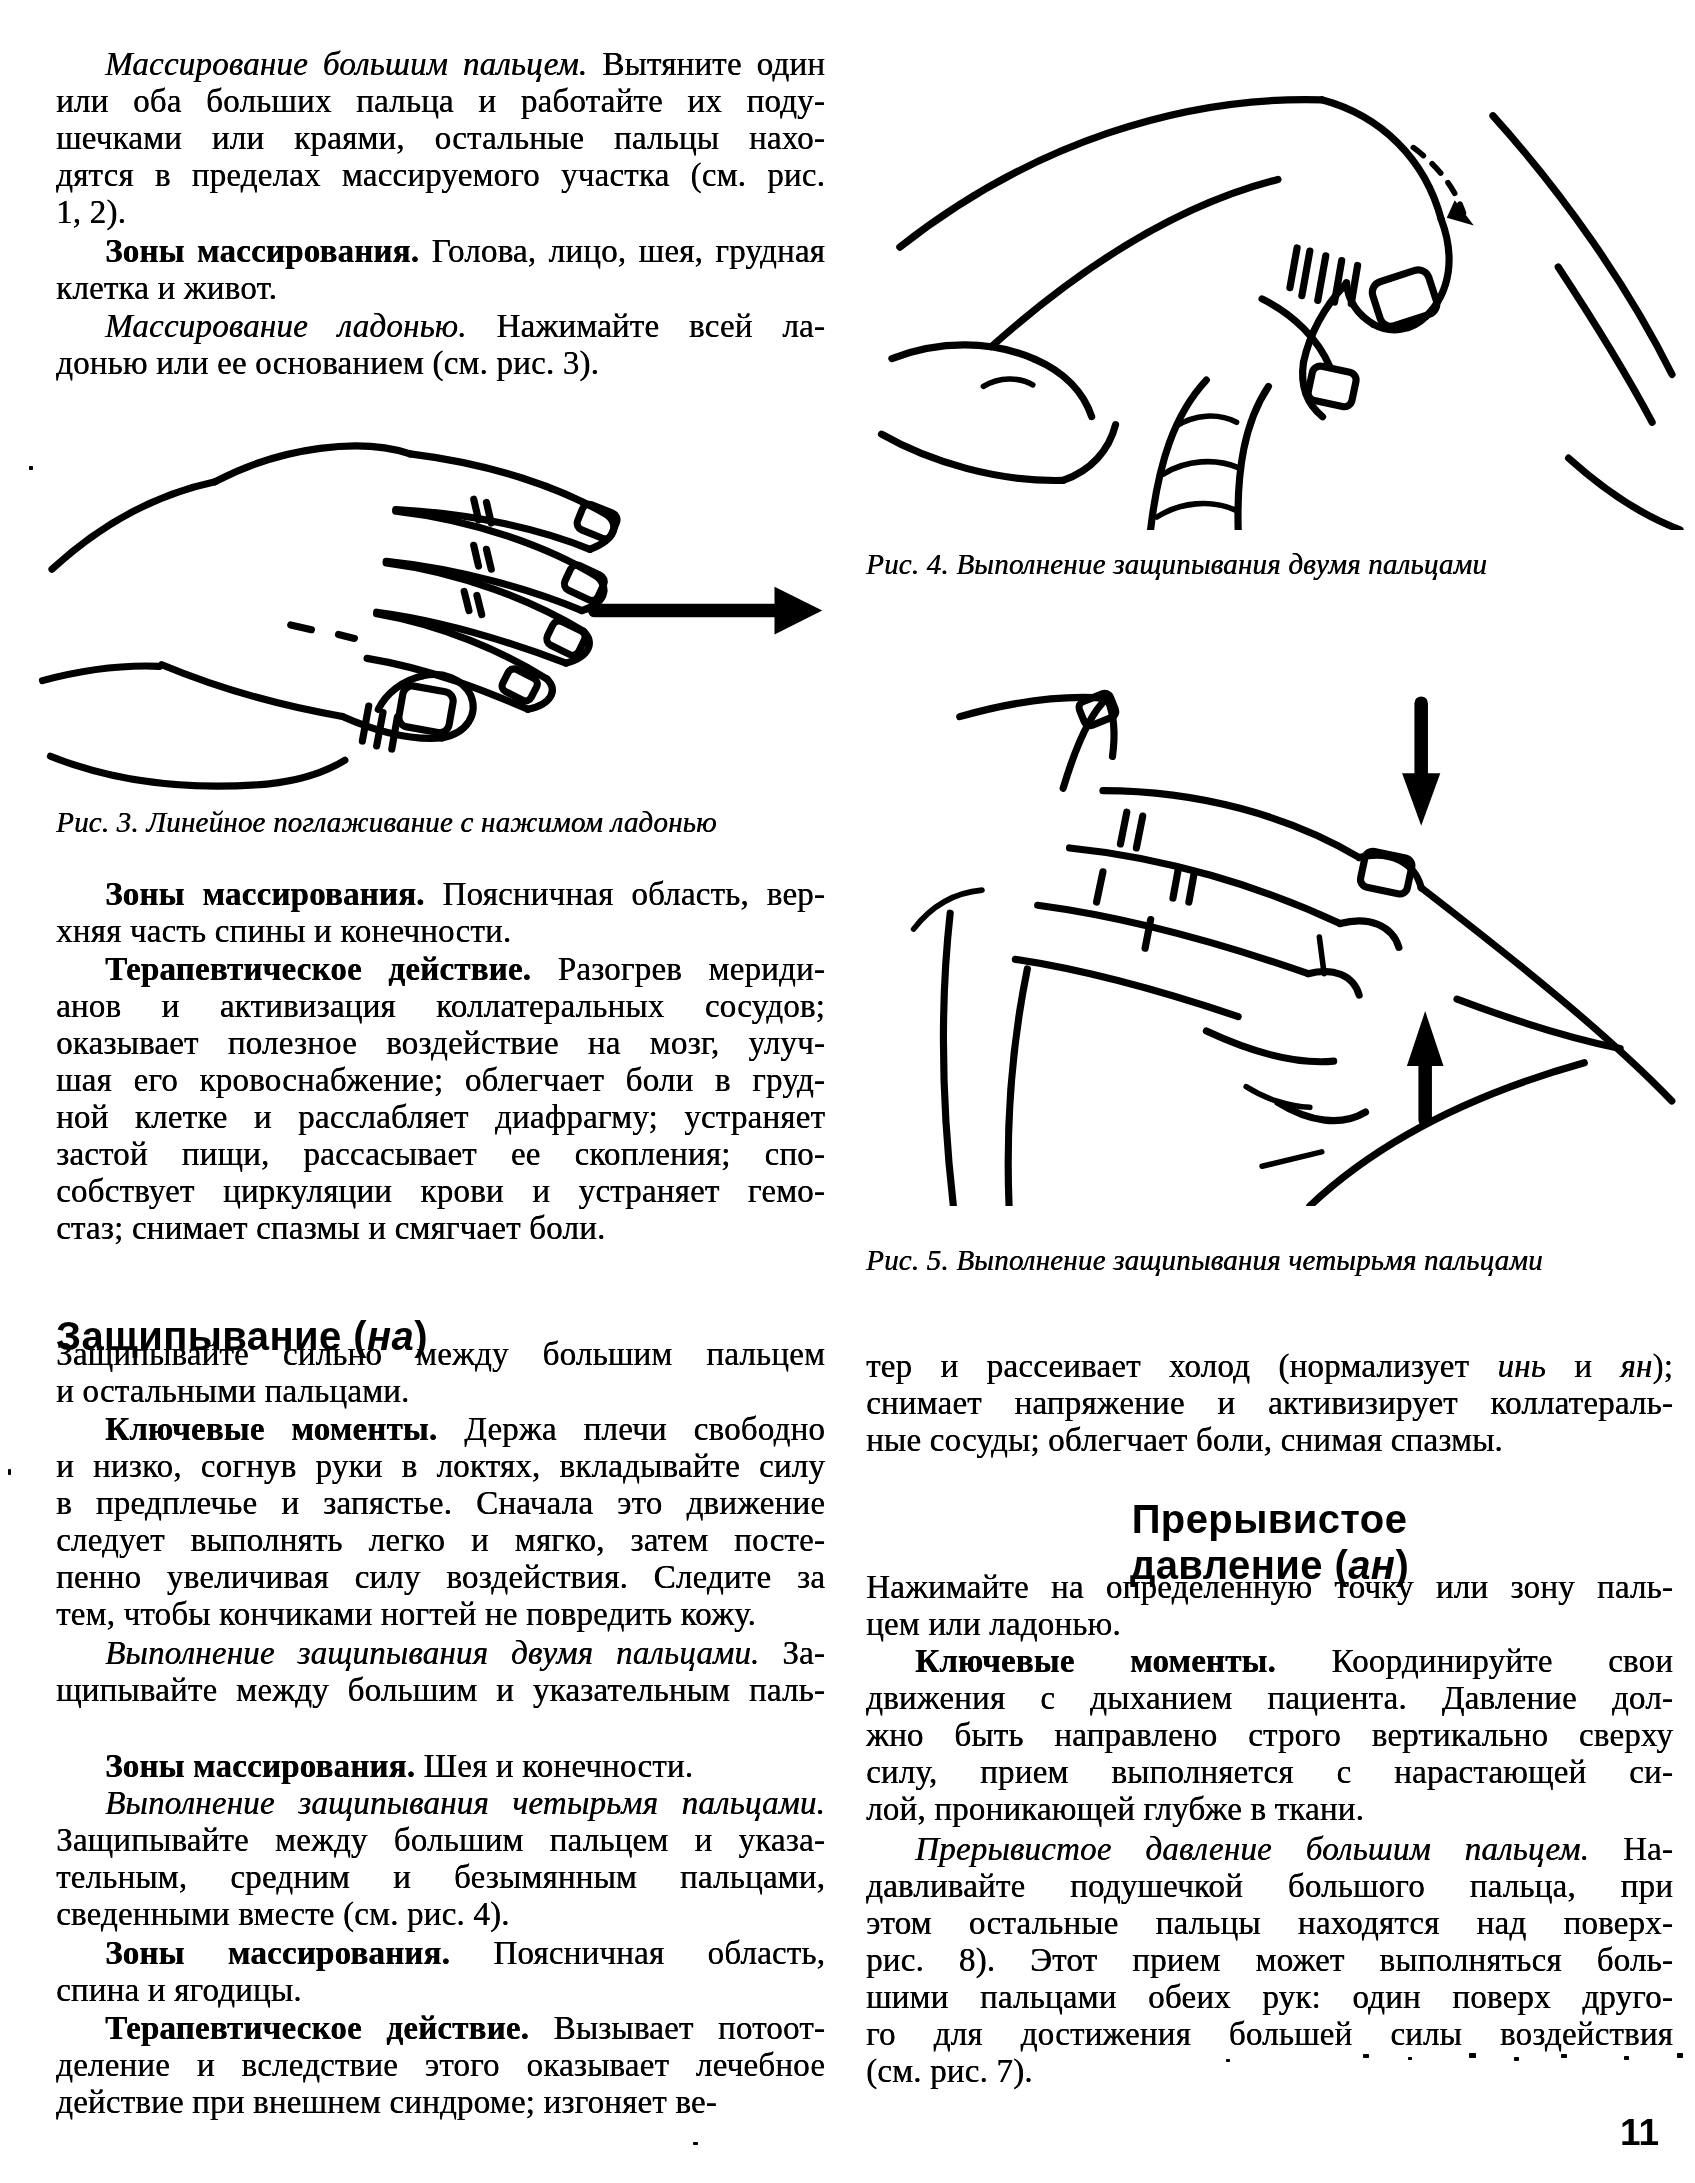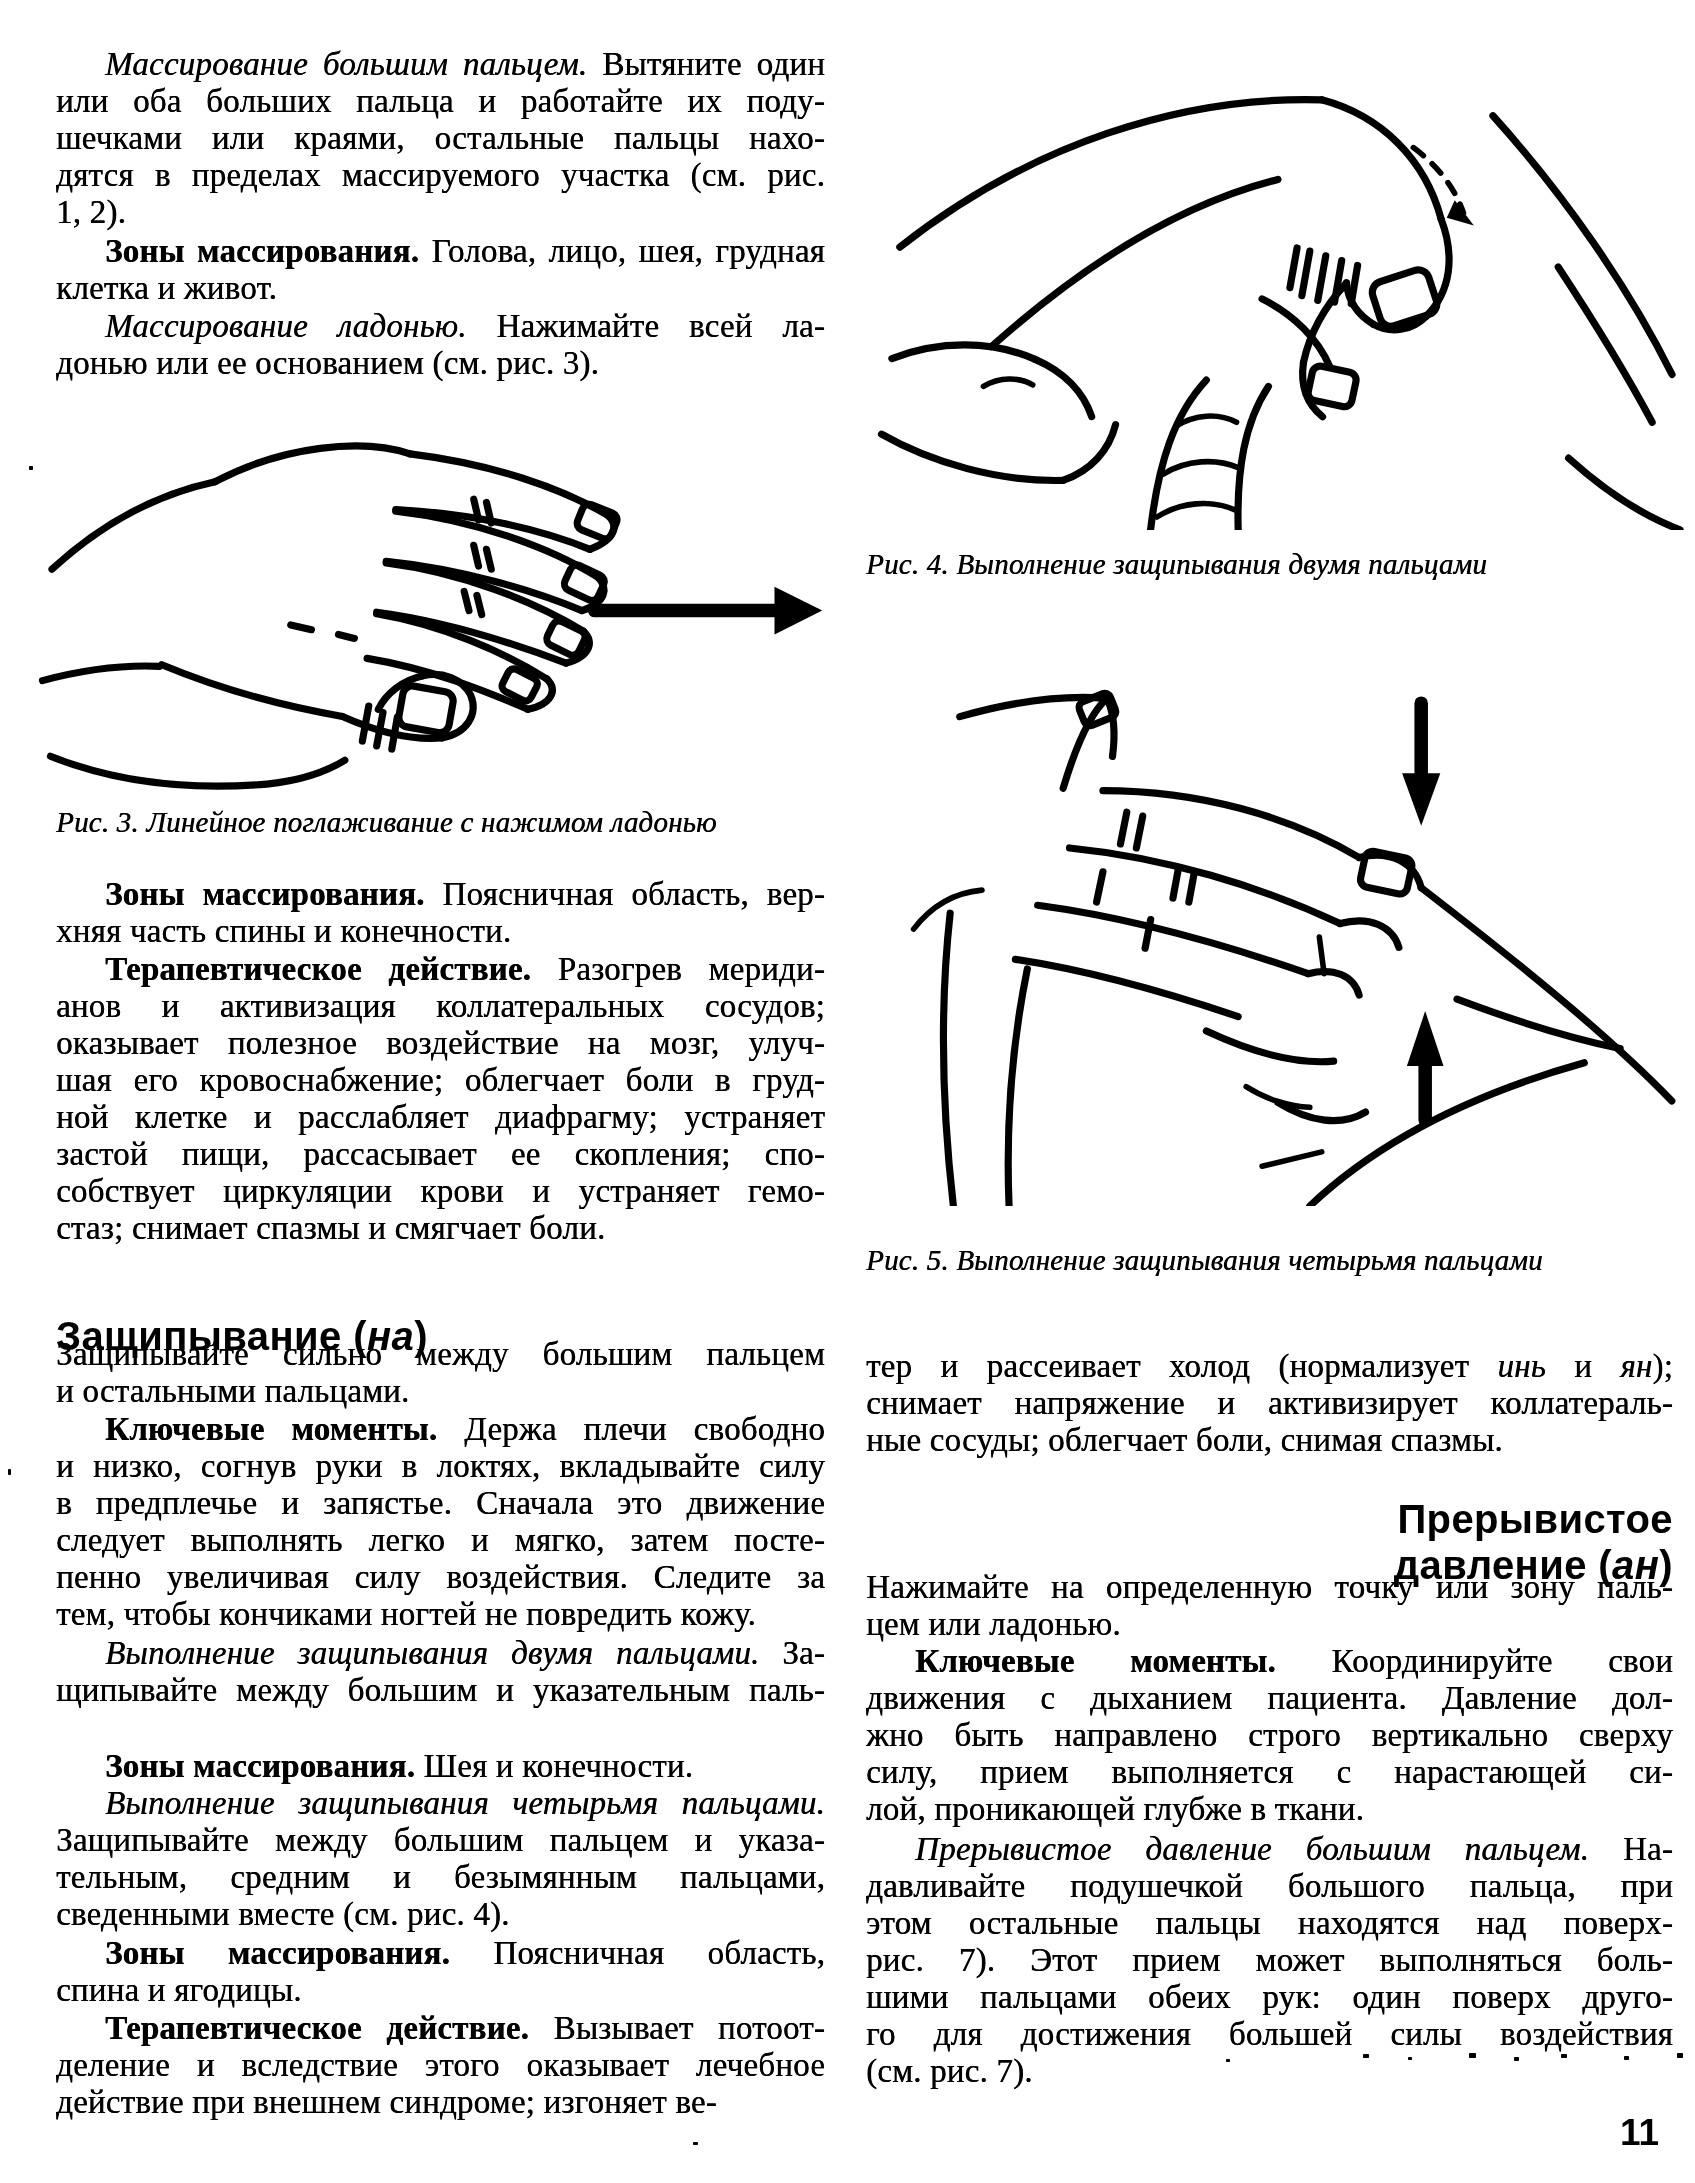--- a/index.html
+++ b/index.html
@@ -23,21 +23,21 @@
     font-style:italic; font-size:29px; line-height:33px;
     text-shadow:0.5px 0 0 #000;
     letter-spacing:0.2px;
   }
   .hdg {
     position:absolute;
     font-family:"Liberation Sans", sans-serif;
     font-weight:700; font-size:40px; line-height:46px;
     letter-spacing:0.4px;
   }
-  .hdg .ln { text-align:right; }
+  .hdg .ln { text-align:center; }
   .pageno {
     position:absolute;
     font-family:Liberation Sans, sans-serif;
     font-weight:700; font-size:37px;
   }
   .fig { position:absolute; }
   .fig svg { display:block; width:100%; height:100%; }
   .fig path, .fig line, .fig rect { fill:none; stroke:#000; stroke-width:9; stroke-linecap:round; stroke-linejoin:round; }
   .fig polygon { fill:#000; stroke:none; }
   .fig .thick { stroke-width:17; }
@@ -302,21 +302,21 @@
     <div class="ln"><b>Ключевые моменты.</b> Координируйте свои</div>
     <div class="ln">движения с дыханием пациента. Давление дол-</div>
     <div class="ln">жно быть направлено строго вертикально сверху</div>
     <div class="ln">силу, прием выполняется с нарастающей си-</div>
     <div class="ln ln-last">лой, проникающей глубже в ткани.</div>
   </div>
 <div class="para indent" style="left:866px; top:1831px; width:807px">
     <div class="ln"><i>Прерывистое давление большим пальцем.</i> На-</div>
     <div class="ln">давливайте подушечкой большого пальца, при</div>
     <div class="ln">этом остальные пальцы находятся над поверх-</div>
-    <div class="ln">рис. 7). Этот прием может выполняться боль-</div>
+    <div class="ln">рис. 8). Этот прием может выполняться боль-</div>
     <div class="ln">шими пальцами обеих рук: один поверх друго-</div>
     <div class="ln">го для достижения большей силы воздействия</div>
     <div class="ln ln-last">(см. рис. 7).</div>
   </div>
 
 <div class="pageno" style="left:1620px; top:2112px;">11</div>
 
 <div class="speck" style="left:1363px; top:2054px; width:5.6px; height:4px"></div>
 <div class="speck" style="left:1408px; top:2057px; width:4px; height:3.2px"></div>
 <div class="speck" style="left:1469px; top:2053px; width:7.2px; height:4.8px"></div>

